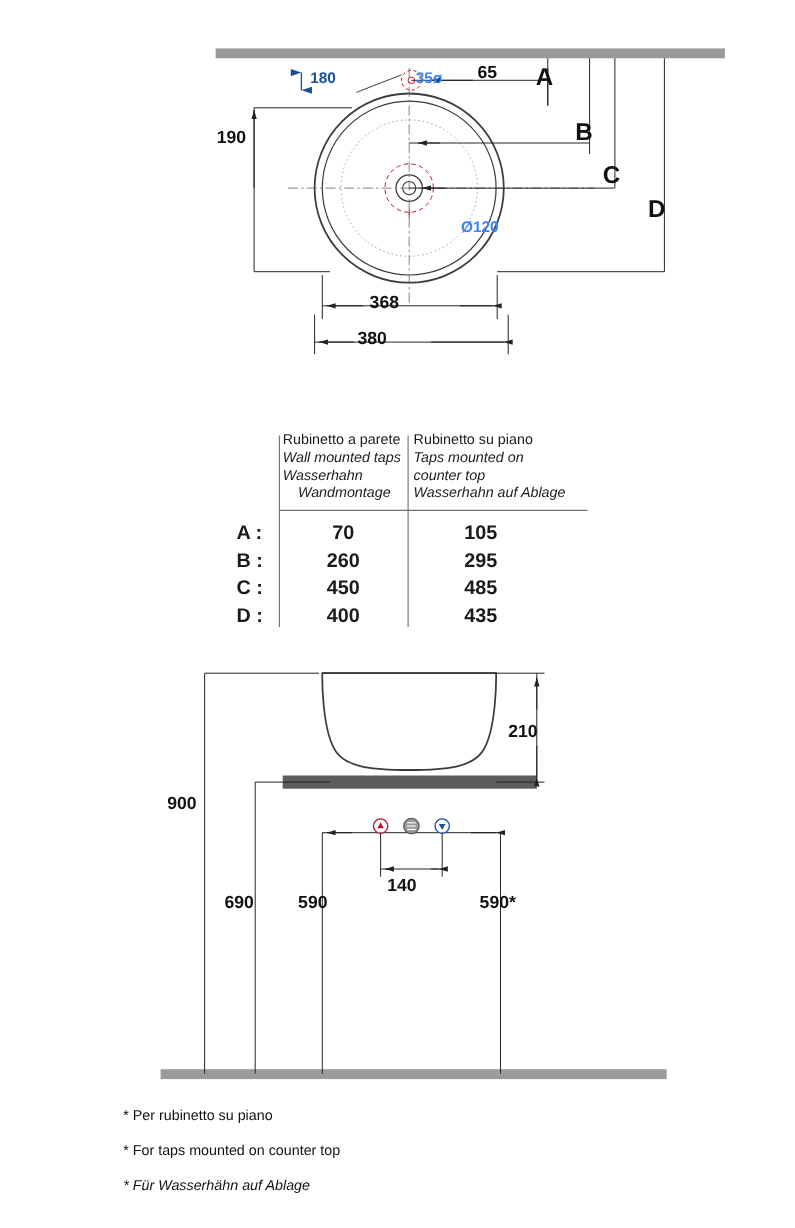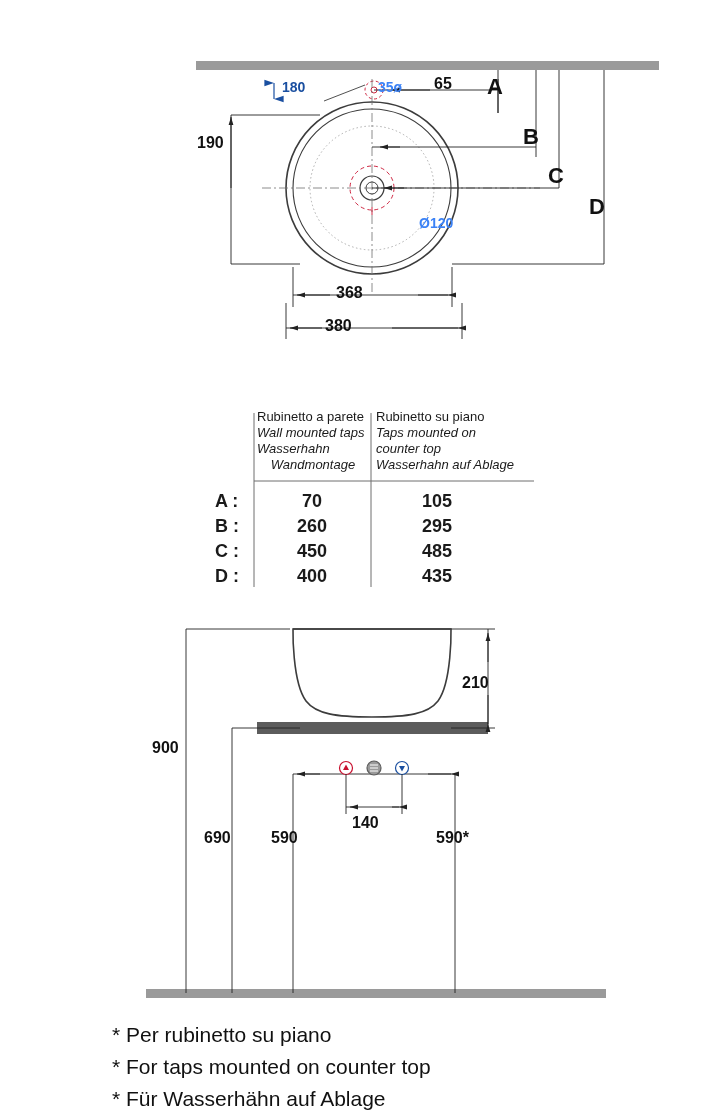--- a/index.html
+++ b/index.html
@@ -10,21 +10,21 @@
   body {
     width: 723px;
     height: 1116px;
     position: relative;
     font-family: "Liberation Sans", sans-serif;
     color: #111111;
     overflow: hidden;
   }
   .page {
     position: absolute;
-    left: 0; top: 17px;
+    left: 0; top: 0;
     width: 723px;
     height: 798px;
   }
   svg.sheet {
     position: absolute;
     left: 0; top: 0;
     width: 723px;
     height: 1116px;
   }
   .dim {
@@ -63,25 +63,25 @@
   }
   .row-val {
     position: absolute;
     font-size: 18px;
     font-weight: bold;
     text-align: center;
     width: 80px;
   }
   .footnote {
     position: absolute;
-    font-size: 21px;
+    font-size: 13px;
     color: #111111;
     white-space: nowrap;
   }
-  .fn-italic { }
+  .fn-italic { font-style: italic; }
 </style>
 </head>
 <body>
 
 <div class="page">
 
   <svg class="sheet" viewBox="0 0 723 1116">
     <defs>
       <marker id="arrL" markerWidth="10" markerHeight="10" refX="9" refY="3" orient="auto" markerUnits="strokeWidth">
         <path d="M9,3 L0,0.3 L0,5.7 z" fill="#222"></path>

